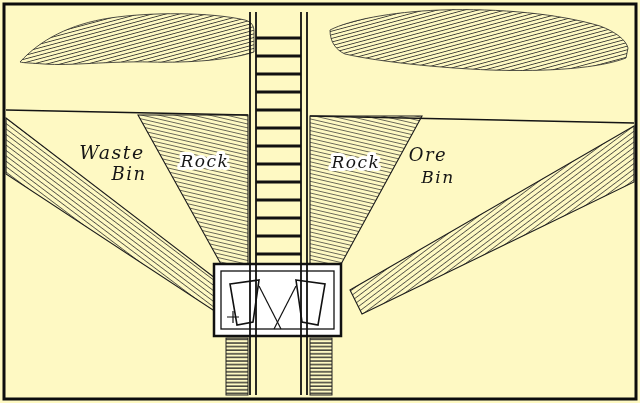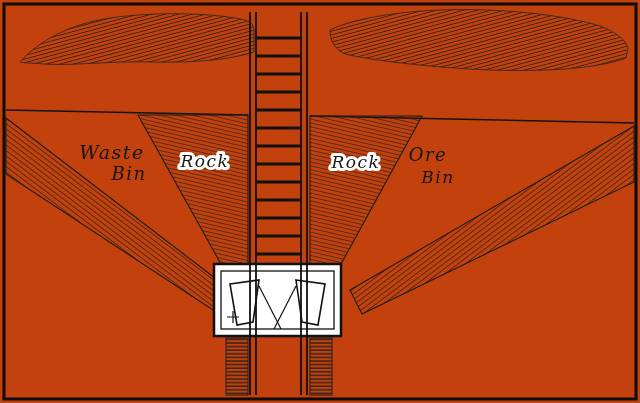--- a/index.html
+++ b/index.html
@@ -5,21 +5,21 @@
   html, body {
     margin: 0;
     padding: 0;
     background: #ffffff;
     font-family: "DejaVu Serif", serif;
   }
   .stage {
     width: 640px;
     height: 403px;
     position: relative;
-    background: #c2410c;
+    background: #fef9c3;
     overflow: hidden;
   }
   svg { display: block; }
   .lbl {
     font-family: "DejaVu Serif", serif;
     font-style: italic;
     fill: #161616;
     letter-spacing: 1.5px;
     text-anchor: middle;
   }

